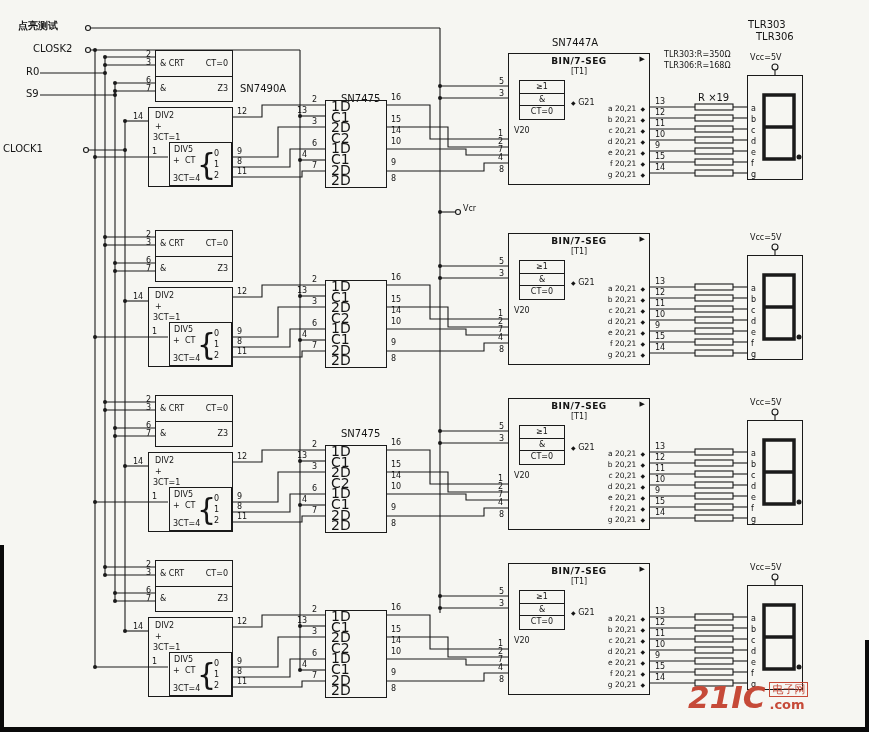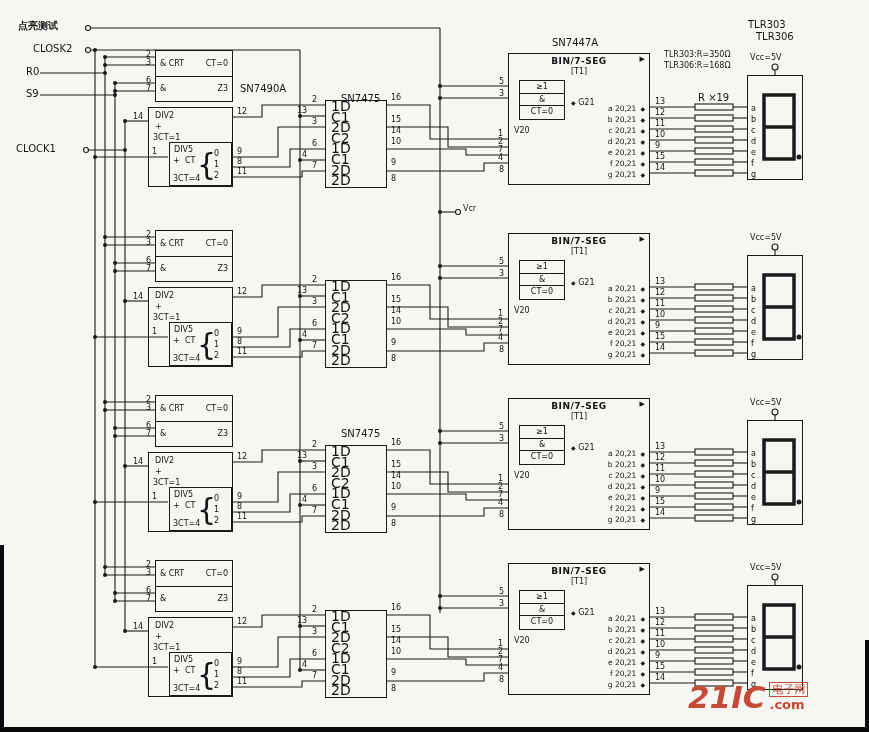--- a/index.html
+++ b/index.html
@@ -63,21 +63,21 @@
     <circle class="dot" cx="125" cy="150" r="2"></circle>
     <circle class="dot" cx="440" cy="212" r="2"></circle>
     <line x1="440" y1="212" x2="455" y2="212"></line>
     <circle class="oc" cx="458" cy="212" r="2.5"></circle>
   </svg>
 
   <div class="t t10" style="left:18px;top:20px">点亮测试</div>
   <div class="t t9" style="left:33px;top:44px">CLOSK2</div>
   <div class="t t9" style="left:26px;top:67px">R0</div>
   <div class="t t9" style="left:26px;top:89px">S9</div>
-  <div class="t t9" style="left:16px;top:144px">CLOCK1</div>
+  <div class="t t9" style="left:3px;top:144px">CLOCK1</div>
   <div class="t t9" style="left:240px;top:84px">SN7490A</div>
   <div class="t t9" style="left:341px;top:94px">SN7475</div>
   <div class="t t9" style="left:341px;top:429px">SN7475</div>
   <div class="t t9" style="left:552px;top:38px">SN7447A</div>
   <div class="t t9" style="left:748px;top:20px">TLR303</div>
   <div class="t t9" style="left:756px;top:32px">TLR306</div>
   <div class="t" style="left:664px;top:50px">TLR303:R=350Ω</div>
   <div class="t" style="left:664px;top:61px">TLR306:R=168Ω</div>
   <div class="t t9" style="left:698px;top:93px">R ×19</div>
   <div class="t" style="left:463px;top:204px">Vcr</div>

